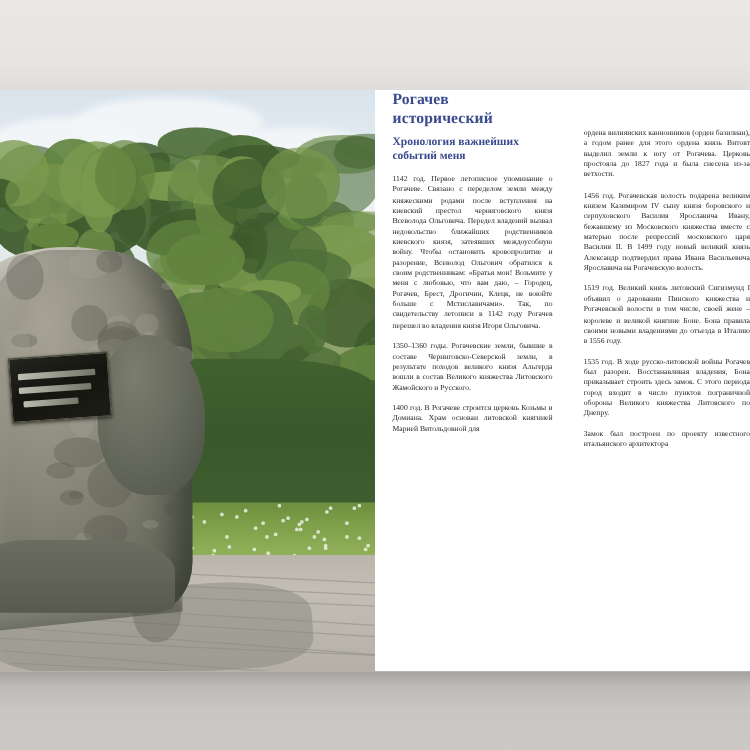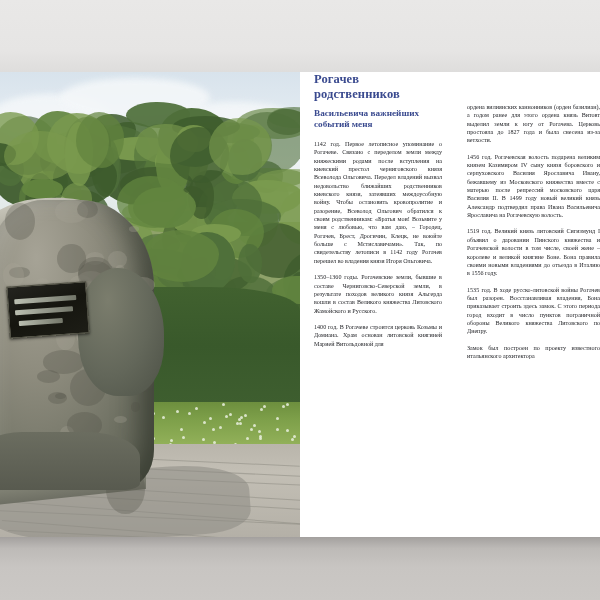--- a/index.html
+++ b/index.html
@@ -440,23 +440,23 @@
       <div class="plaque" id="plaque">
           <div class="plaque-line" style="left: 6px; top: 12px; width: 62px;"></div>
           <div class="plaque-line" style="left: 6px; top: 23px; width: 58px;"></div>
           <div class="plaque-line" style="left: 9px; top: 34px; width: 44px;"></div>
         </div>
     </div>
 
     <div class="text-area">
 
       <div class="col col-left">
-        <h1 class="title">Рогачев родственников</h1>
+        <h1 class="title">Рогачев исторический</h1>
         <h2 class="subtitle">
-          <span>Васильевича важнейших</span><br>
+          <span>Хронология важнейших</span><br>
           <span>событий меня</span>
         </h2>
         <p class="body">1142 год. Первое летописное упоминание о Рогачеве. Связано с переделом земли между княжескими родами после вступления на киевский престол черниговского князя Всеволода Ольговича. Передел владений вызвал недовольство ближайших родственников киевского князя, затеявших междоусобную войну. Чтобы остановить кровопролитие и разорение, Всеволод Ольгович обратился к своим родственникам: «Братья мои! Возьмите у меня с любовью, что вам даю, – Городец, Рогачев, Брест, Дрогичин, Клецк, не воюйте больше с Мстиславичами». Так, по свидетельству летописи в 1142 году Рогачев перешел во владения князя Игоря Ольговича.</p>
         <p class="body">1350–1360 годы. Рогачевские земли, бывшие в составе Черниговско-Северской земли, в результате походов великого князя Альгерда вошли в состав Великого княжества Литовского Жамойского и Русского.</p>
         <p class="body">1400 год. В Рогачеве строится церковь Козьмы и Домиана. Храм основан литовской княгиней Марией Витольдовной для</p>
       </div>
 
       <div class="col col-right">
         <div class="lead-gap"></div>
         <p class="body">ордена вилиянских каннонников (орден базилиан), а годом ранее для этого ордена князь Витовт выделил земли к югу от Рогачева. Церковь простояла до 1827 года и была снесена из-за ветхости.</p>

